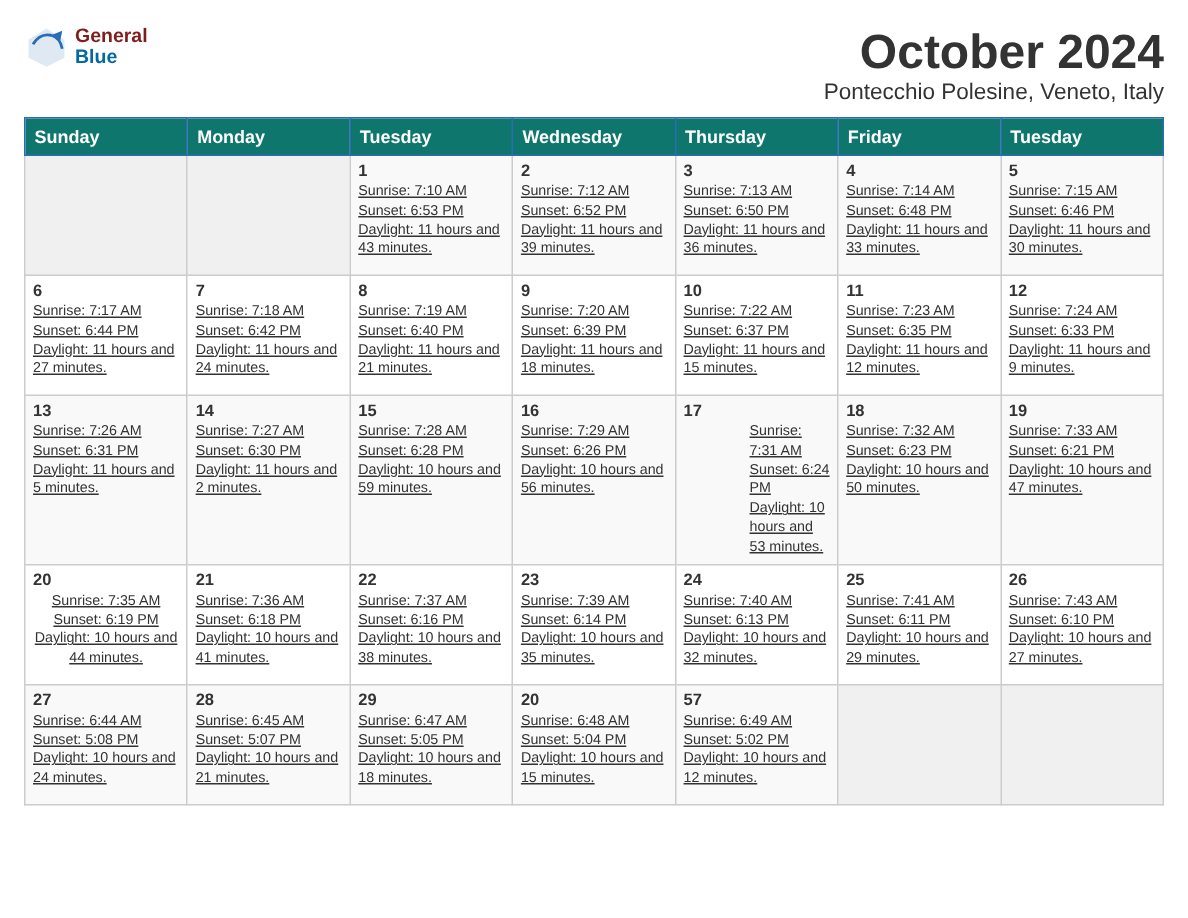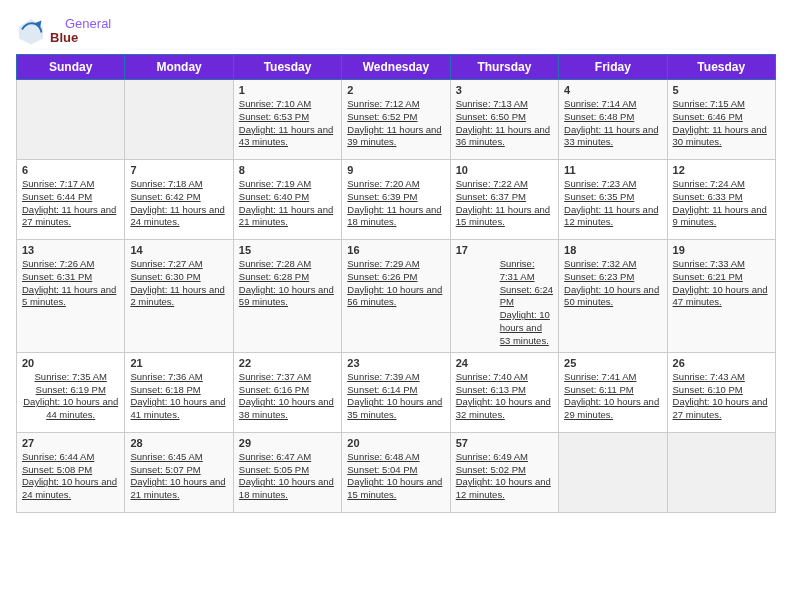--- a/index.html
+++ b/index.html
@@ -21,28 +21,27 @@
       align-items: center;
       gap: 4px;
     }
     .logo-text {
       display: flex;
       flex-direction: column;
       line-height: 1.1;
     }
     .logo-general {
       font-size: 13px;
-      font-weight: normal;
-      color: #8b5cf6;
-      margin-left: 15px;
+      font-weight: bold;
+      color: #7f1d1d;
     }
     .logo-blue {
       font-size: 13px;
       font-weight: bold;
-      color: #7f1d1d;
+      color: #0369a1;
     }
     .logo-icon {
       width: 30px;
       height: 30px;
     }
     .title-block {
       text-align: right;
     }
     .month-title {
       font-size: 32px;
@@ -52,26 +51,26 @@
     .subtitle {
       font-size: 15px;
       color: #333;
     }
     table {
       width: 100%;
       border-collapse: collapse;
       table-layout: fixed;
     }
     thead tr th {
-      background-color: #6d28d9;
+      background-color: #0f766e;
       color: #fff;
       font-size: 12px;
       font-weight: bold;
       padding: 5px 6px;
-      text-align: center;
+      text-align: left;
       border: 1px solid #2a6db5;
     }
     tbody tr td {
       vertical-align: top;
       border: 1px solid #ccc;
       padding: 4px 5px;
       font-size: 10px;
       color: #333;
       height: 80px;
     }
@@ -104,20 +103,24 @@
     <svg class="logo-icon" viewBox="0 0 40 40" xmlns="http://www.w3.org/2000/svg">
       <polygon points="20,4 36,14 36,30 20,38 4,30 4,14" fill="#2a6db5" opacity="0.15"></polygon>
       <path d="M8,18 Q14,8 24,10 Q32,12 34,22" stroke="#2a6db5" stroke-width="2.5" fill="none"></path>
       <path d="M24,10 L34,6 L32,16" fill="#2a6db5"></path>
     </svg>
     <div class="logo-text">
       <span class="logo-general">General</span>
       <span class="logo-blue">Blue</span>
     </div>
   </div>
+  <div class="title-block">
+    <div class="month-title">October 2024</div>
+    <div class="subtitle">Pontecchio Polesine, Veneto, Italy</div>
+  </div>
 </div>
 
 <table>
   <thead>
     <tr>
     <th>Sunday</th>
         <th>Monday</th>
         <th>Tuesday</th>
         <th>Wednesday</th>
         <th>Thursday</th>

